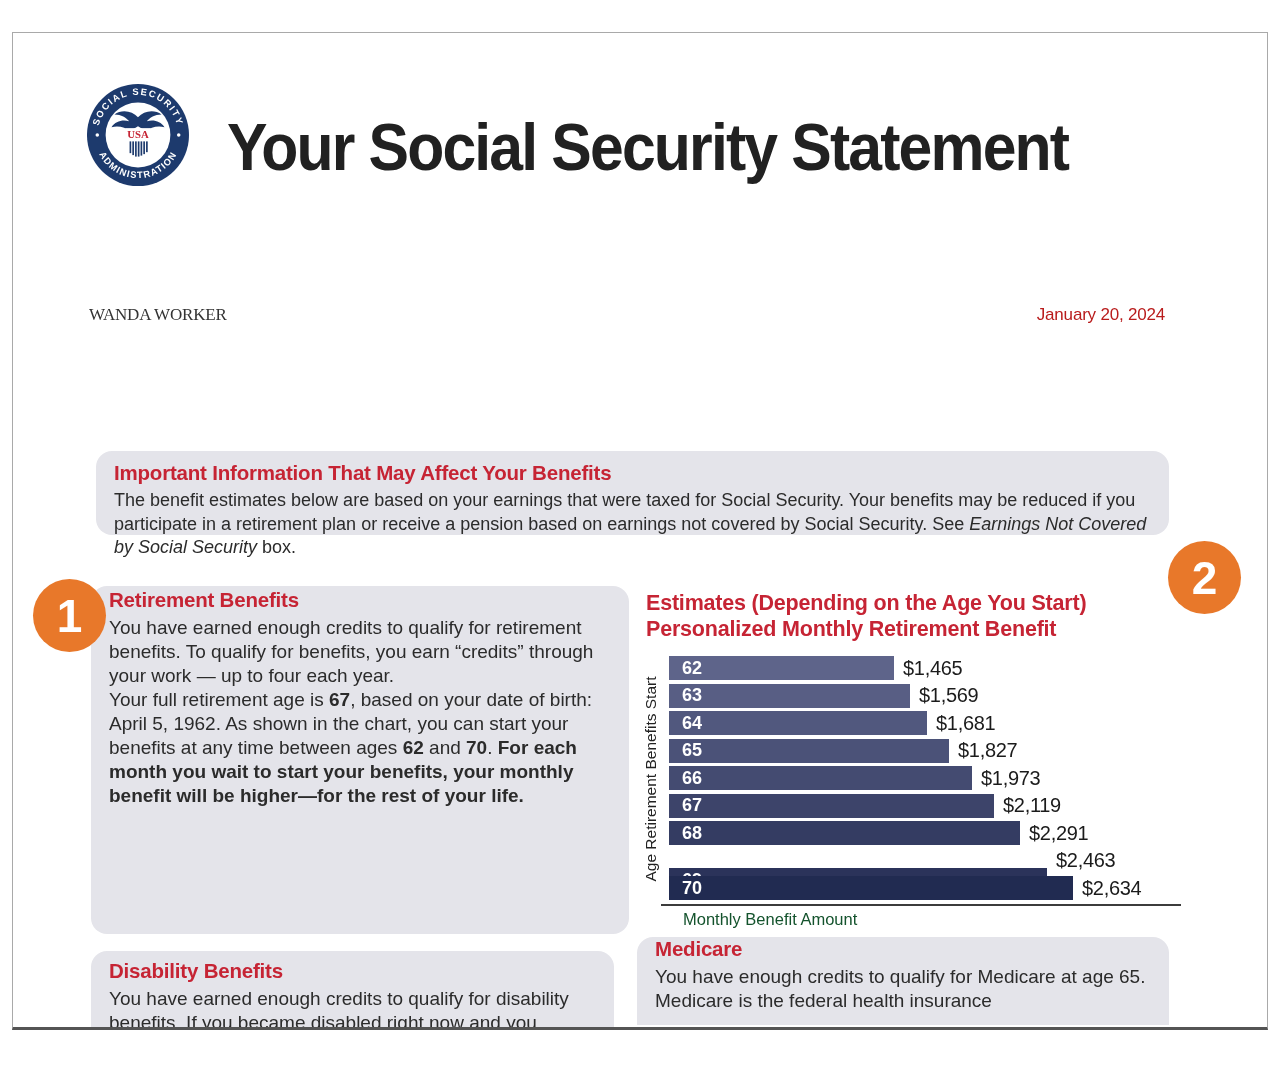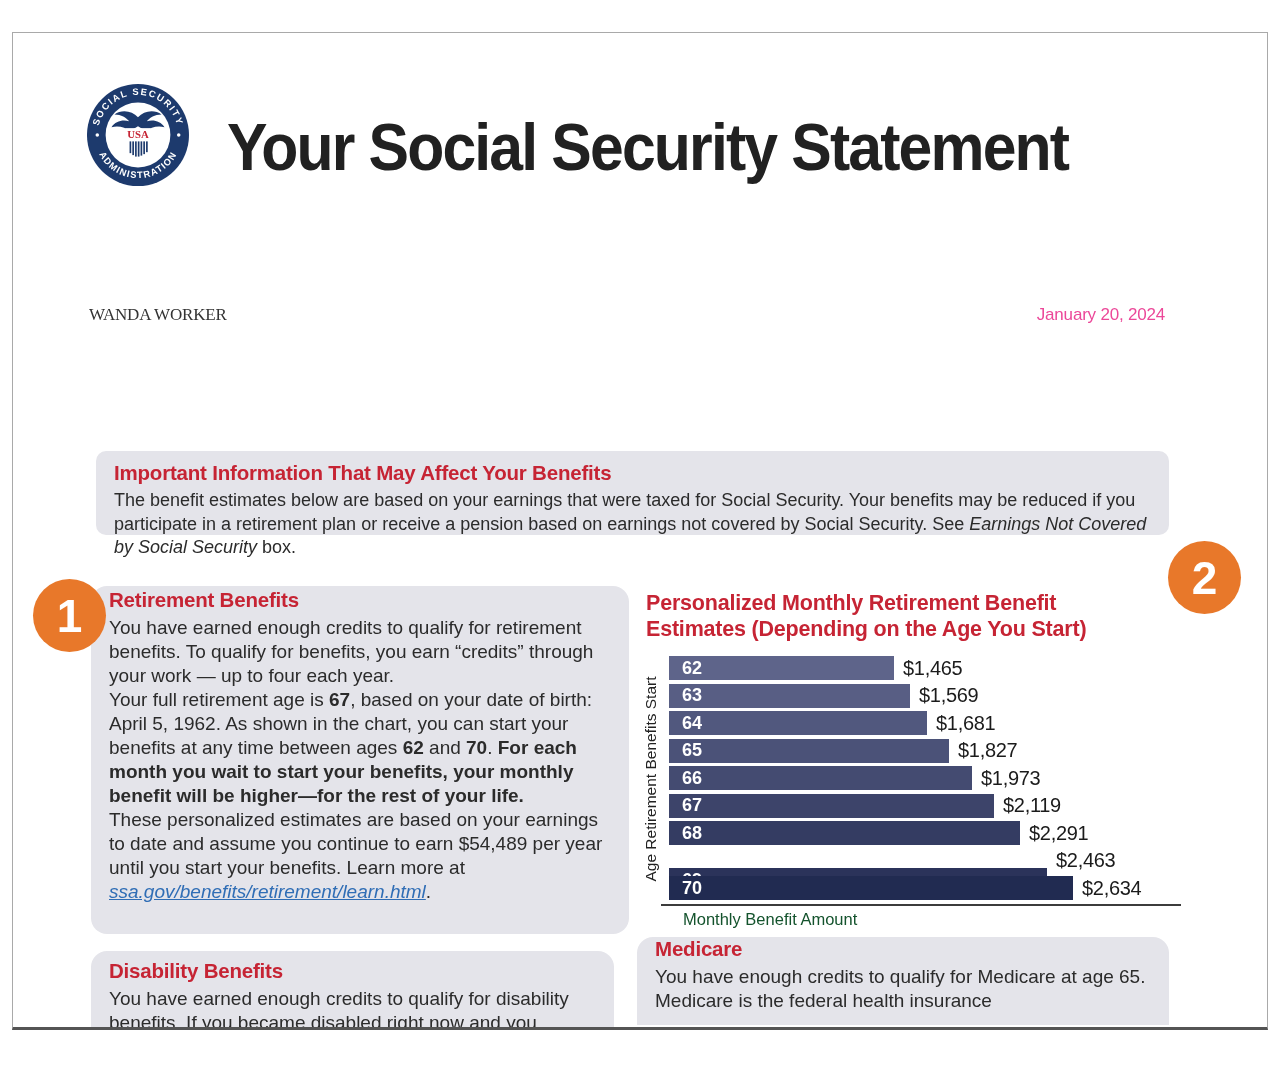--- a/index.html
+++ b/index.html
@@ -15,28 +15,28 @@
   }
   
   .seal { position:absolute; left:73px; top:50px; width:104px; height:104px; }
   .doc-title {
     position:absolute; left:214px; top:76px; font-size:66px; font-weight:bold;
     color:#212121; letter-spacing:-2px; white-space:nowrap;
     transform:scaleX(0.92); transform-origin:left top;
   }
   .name-row { position:absolute; left:76px; top:272px; width:1076px; }
   .recipient { position:absolute; left:0; top:0; font-size:17px; letter-spacing:-0.2px; color:#333;font-family:Liberation Serif, serif; }
-  .stmt-date { position:absolute; right:0; top:0; font-size:17px; letter-spacing:-0.2px; color:#ec4899; }
+  .stmt-date { position:absolute; right:0; top:0; font-size:17px; letter-spacing:-0.2px; color:#b91c1c; }
 
   
   .gbox { position:absolute; background:#e4e4ea; border-radius:16px; }
   .gbox h2 { font-size:20.5px; font-weight:bold; color:#c62434; margin-bottom:4px; letter-spacing:-0.2px; }
   .gbox p { font-size:19px; line-height:24px; color:#2b2b2b; }
 
-  .important-box { left:83px; top:418px; width:1073px; height:84px; padding:10px 18px;border-radius:10px; }
+  .important-box { left:83px; top:418px; width:1073px; height:84px; padding:10px 18px; }
   .important-box p { font-size:18px; line-height:23.5px; }
   .italic { font-style:italic; }
   .bold { font-weight:bold; }
 
   .retirement-box { left:78px; top:553px; width:538px; height:348px; padding:2px 18px; overflow:hidden; }
   .link { color:#2f6db5; font-style:italic; text-decoration:underline; cursor:pointer; }
 
   .disability-box { left:78px; top:918px; width:523px; height:80px; padding:8px 18px; border-radius:16px 16px 0 0; overflow:hidden; }
   .medicare-box { left:624px; top:904px; width:532px; height:88px; padding:0 18px; border-radius:16px 16px 0 0; overflow:hidden; }
 
@@ -113,28 +113,27 @@
       <h2>Important Information That May Affect Your Benefits</h2>
       <p><span>The benefit estimates below are based on your earnings that were taxed for Social Security. Your benefits may be reduced if you participate in a retirement plan or receive a pension based on earnings not covered by Social Security. See </span><span class="italic">Earnings Not Covered by Social Security</span><span> box.</span></p>
     </div>
 
     <div class="badge badge-1">1</div>
 
     <div class="gbox retirement-box">
       <h2>Retirement Benefits</h2>
       <p>You have earned enough credits to qualify for retirement benefits. To qualify for benefits, you earn “credits” through your work — up to four each year.</p>
       <p><span>Your full retirement age is </span><span class="bold">67</span><span>, based on your date of birth: April 5, 1962. As shown in the chart, you can start your benefits at any time between ages </span><span class="bold">62</span><span> and </span><span class="bold">70</span><span>. </span><span class="bold">For each month you wait to start your benefits, your monthly benefit will be higher—for the rest of your life.</span></p>
-      <p><span>These personalized estimates are based on your earnings to date and assume you continue to earn $54,489 per year until you start your benefits. Learn more at </span><a class="link">ssa.gov/benefits/retirement/learn.html</a><span>.</span></p>
     </div>
 
     <div class="badge badge-2">2</div>
 
     <div class="chart-title">
+      <div>Estimates (Depending on the Age You Start)</div>
       <div>Personalized Monthly Retirement Benefit</div>
-      <div>Estimates (Depending on the Age You Start)</div>
     </div>
 
     <div class="y-axis-label">Age Retirement Benefits Start</div>
     <div class="chart-rows" id="chart-rows">
         <div class="bar-row">
           <div class="bar" style="width: 225px; background: rgb(94, 100, 138);">
             <span class="bar-age">62</span>
           </div>
           <span class="bar-val">$1,465</span>
         </div>

